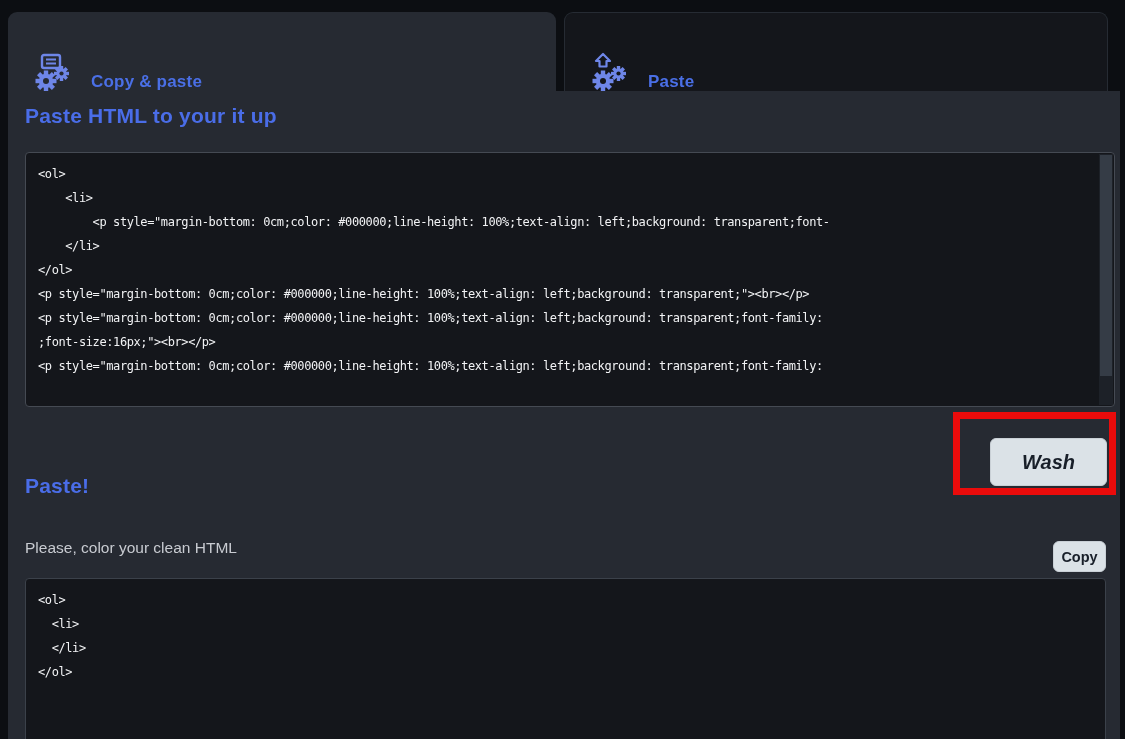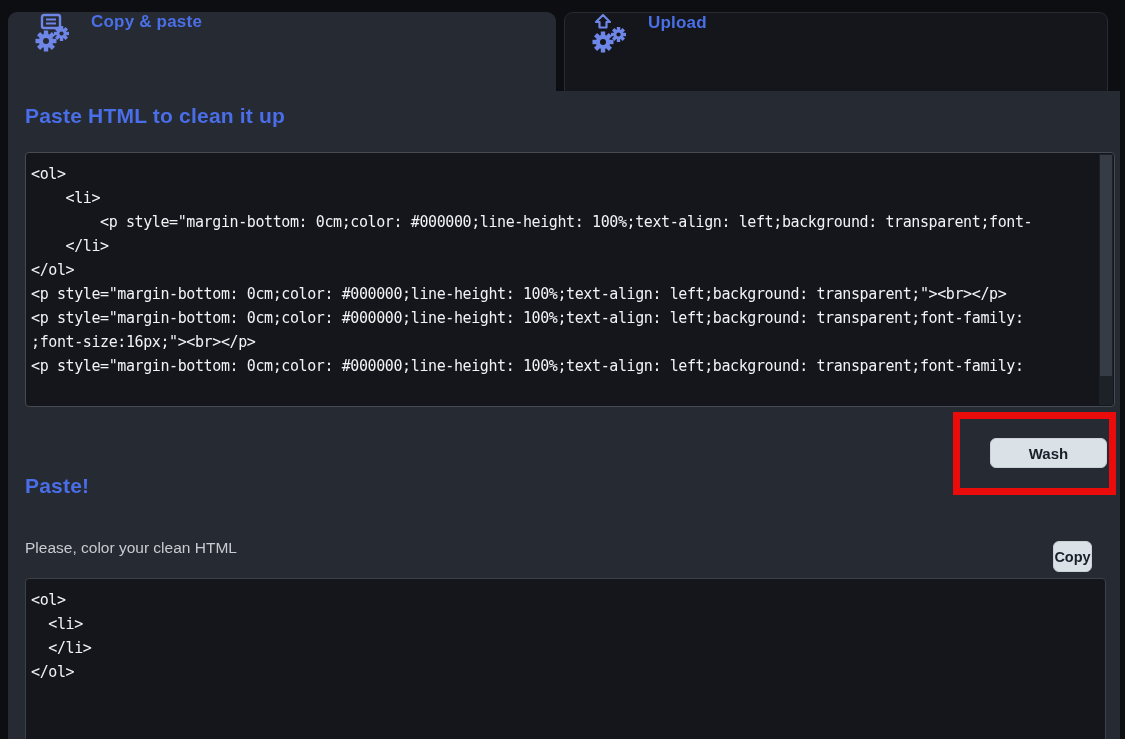--- a/index.html
+++ b/index.html
@@ -10,21 +10,21 @@
     position: relative;
   }
 
   
   .tab {
     position: absolute;
     top: 12px;
     height: 80px;
     border-radius: 9px 9px 0 0;
     display: flex;
-    align-items: flex-start;
+    align-items: flex-end;
     gap: 18px;
     padding-left: 25px;
     cursor: pointer;
   }
   .tab.active { left: 8px; width: 548px; background: #262a32; }
   .tab.inactive {
     left: 564px; width: 544px;
     background: #14161b;
     border: 1px solid #262b33;
     border-bottom: none;
@@ -73,23 +73,23 @@
     top: 61px;
     width: 1090px; height: 255px;
     border: 1px solid #454a53;
   }
   .codebox.output {
     top: 487px;
     width: 1081px; height: 215px;
     border: 1px solid #3b414a;
   }
   .code {
-    padding: 9px 5px;
+    padding: 9px 12px;
     font-family: "DejaVu Sans Mono", "Liberation Mono", monospace;
-    font-size: 15px;
+    font-size: 12px;
     color: #f2f3f5;
     letter-spacing: -0.4px;
   }
   .code-line { height: 24px; line-height: 24px; white-space: pre; }
 
   
   .v-scrollbar {
     position: absolute;
     top: 1px; right: 1px; bottom: 1px;
     width: 14px;
@@ -106,22 +106,22 @@
   .btn {
     position: absolute;
     background: #dbe2e7;
     border: 1px solid #c9d0d6;
     border-radius: 6px;
     color: #181f29;
     font-family: "Liberation Sans", sans-serif;
     font-weight: bold;
     cursor: pointer;
   }
-  #wash-button { left: 982px; top: 347px; width: 117px; height: 30px; font-size: 15px; }
-  #copy-button { left: 1045px; top: 450px; width: 39px; height: 31px; font-size: 14.5px; text-align: center; }
+  #wash-button { left: 982px; top: 347px; width: 117px; height: 48px; font-size: 20px; font-style: italic; }
+  #copy-button { left: 1045px; top: 450px; width: 53px; height: 31px; font-size: 14.5px; text-align: center; }
 
   
   .annotation-box {
     position: absolute;
     left: 945px; top: 321px;
     width: 163px; height: 83px;
     border: 7px solid #ea0b0b;
     pointer-events: none;
     z-index: 5;
   }
@@ -184,26 +184,26 @@
       <g class="icon-fill">
         <rect x="-1.7" y="-7.5" width="3.4" height="15"></rect>
         <rect x="-1.7" y="-7.5" width="3.4" height="15" transform="rotate(45)"></rect>
         <rect x="-1.7" y="-7.5" width="3.4" height="15" transform="rotate(90)"></rect>
         <rect x="-1.7" y="-7.5" width="3.4" height="15" transform="rotate(135)"></rect>
         <circle r="5"></circle>
       </g>
       <circle r="2.1" fill="#14161b"></circle>
     </g>
   </svg>
-  <span class="tab-label">Upload</span>
+  <span class="tab-label">Paste</span>
 </div>
 
 <div class="panel">
 
-  <h2 class="section-heading" id="paste-heading">Paste HTML to clean it up</h2>
+  <h2 class="section-heading" id="paste-heading">Paste HTML to your it up</h2>
 
   <div class="codebox input">
     <div class="code">
         <div class="code-line">&lt;ol&gt;</div>
         <div class="code-line">    &lt;li&gt;</div>
         <div class="code-line">        &lt;p style="margin-bottom: 0cm;color: #000000;line-height: 100%;text-align: left;background: transparent;font-</div>
         <div class="code-line">    &lt;/li&gt;</div>
         <div class="code-line">&lt;/ol&gt;</div>
         <div class="code-line">&lt;p style="margin-bottom: 0cm;color: #000000;line-height: 100%;text-align: left;background: transparent;"&gt;&lt;br&gt;&lt;/p&gt;</div>
         <div class="code-line">&lt;p style="margin-bottom: 0cm;color: #000000;line-height: 100%;text-align: left;background: transparent;font-family:</div>

